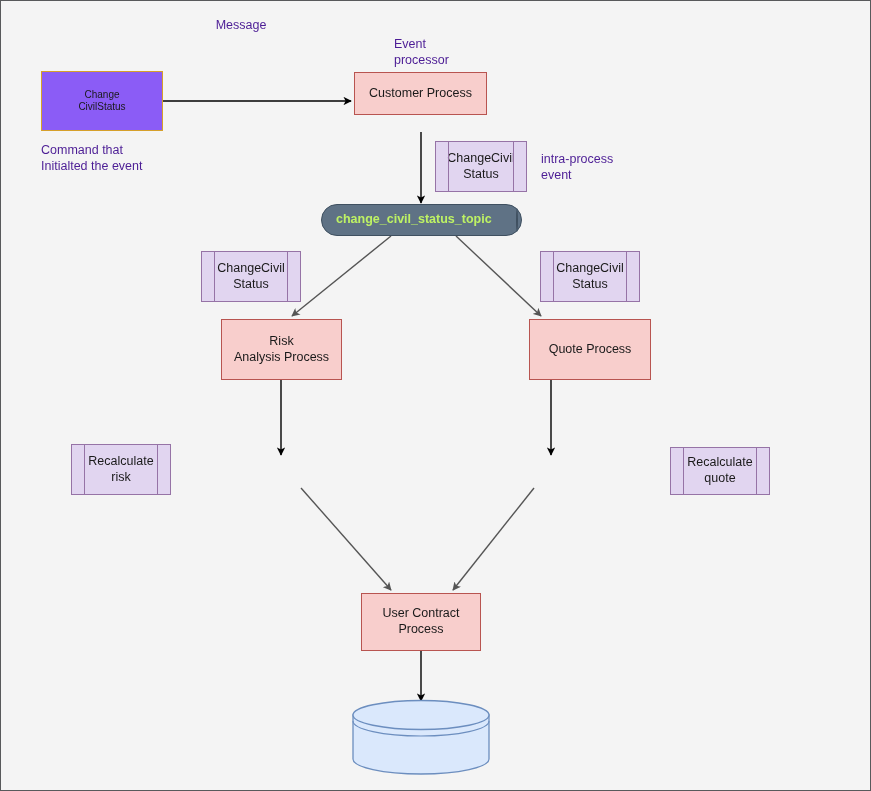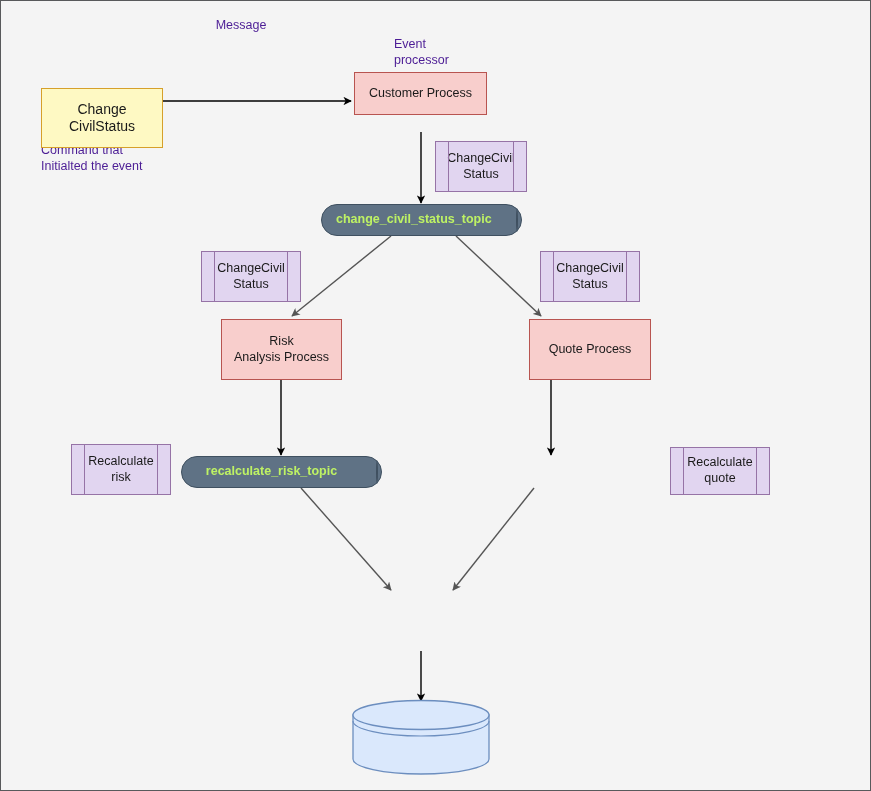--- a/index.html
+++ b/index.html
@@ -32,24 +32,23 @@
     display: flex;
     align-items: center;
     justify-content: center;
     text-align: center;
     line-height: 1.25;
     white-space: pre-line;
     color: #1a1a1a;
   }
   
   .cmd-box {
-    background: #fef9c3;
+    background: #8b5cf6;
     border: 1.4px solid #d6a02a;
-    font-size: 14px;
-    margin-top: 17px;
+    font-size: 10px;
   }
   
   .proc-box {
     background: #f8cecc;
     border: 1.2px solid #b85450;
     font-size: 12.5px;
   }
   
   .msg-box {
     background: #e1d5f0;
@@ -145,20 +144,22 @@
   </svg>
 
   <div class="caption center" style="left:190px; top:16px; width:100px;">Message</div>
 
   <div class="caption" style="left:393px; top:35px; width:110px;">Event
 processor</div>
 
   <div class="caption" style="left:40px; top:141px; width:190px;">Command that
 Initialted the event</div>
 
+  <div class="caption" style="left:540px; top:150px; width:120px;">intra-process
+event</div>
 
   <div class="node cmd-box" style="left:40px; top:70px; width:122px; height:60px;">Change
 CivilStatus</div>
 
 
   <div class="node msg-box" style="left:434px; top:140px; width:92px; height:51px;">ChangeCivil
 Status</div>
 
   <div class="node msg-box" style="left:200px; top:250px; width:100px; height:51px;">ChangeCivil
 Status</div>
@@ -172,30 +173,28 @@
   <div class="node msg-box" style="left:669px; top:446px; width:100px; height:48px;">Recalculate
 quote</div>
 
   <div class="node proc-box" style="left:353px; top:71px; width:133px; height:43px;">Customer Process</div>
 
   <div class="node proc-box" style="left:220px; top:318px; width:121px; height:61px;">Risk
 Analysis Process</div>
 
   <div class="node proc-box" style="left:489px; top:318px; width:122px; height:61px;margin-left:39px;">Quote Process</div>
 
+  <div class="node proc-box" style="left:360px; top:592px; width:120px; height:58px;">User Contract
+Process</div>
 
   <div class="node topic" style="left:320px; top:203px; width:201px; height:32px;">
     <span class="topic-cap"></span>
     <span class="topic-label">change_civil_status_topic</span>
   </div>
 
-  <div class="node topic" style="left:180px; top:455px; width:201px; height:32px;">
-    <span class="topic-cap"></span>
-    <span class="topic-label">recalculate_risk_topic</span>
-  </div>
 
 
   <div class="db" style="left:350px; top:698px; width:140px; height:76px;">
     <svg width="140" height="76" viewBox="0 0 140 76">
       <path d="M 2 16 L 2 60 A 68 15 0 0 0 138 60 L 138 16 Z" fill="#dae8fc" stroke="#6c8ebf" stroke-width="1.3"></path>
       <ellipse cx="70" cy="16" rx="68" ry="14.5" fill="#dae8fc" stroke="#6c8ebf" stroke-width="1.3"></ellipse>
       <path d="M 2 22 A 68 15 0 0 0 138 22" fill="none" stroke="#6c8ebf" stroke-width="1.1"></path>
     </svg>
   </div>
 

